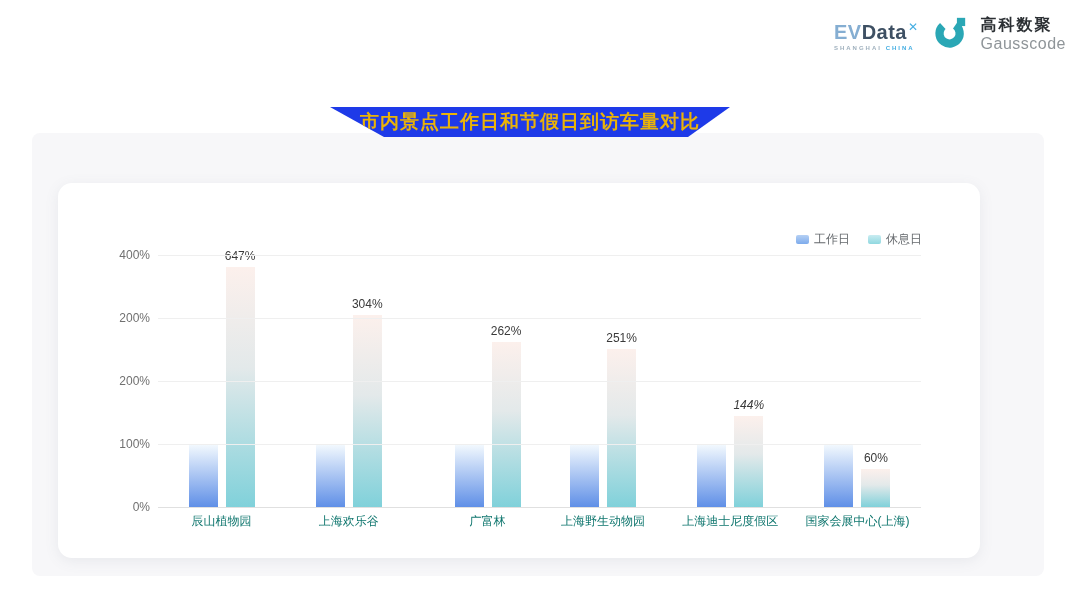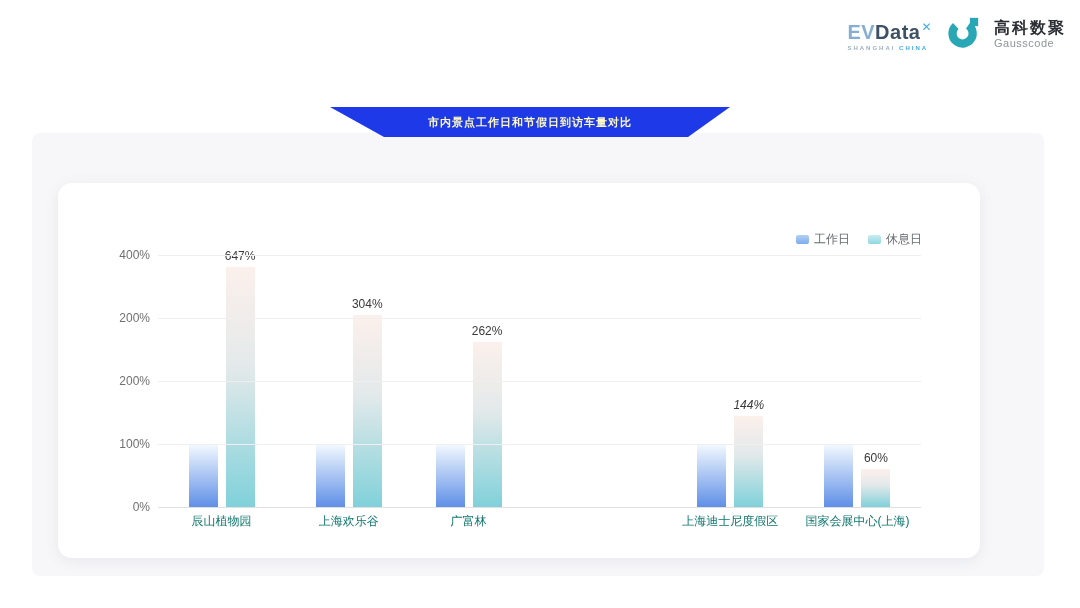--- a/index.html
+++ b/index.html
@@ -11,27 +11,27 @@
   .evdata { display: flex; flex-direction: column; align-items: flex-start; margin-top: 6px; }
   .evdata-word { font-size: 20px; font-weight: 700; letter-spacing: 0.5px; line-height: 1; }
   .evdata-ev { color: #85aed2; }
   .evdata-data { color: #3e5063; }
   .evdata-mark { color: #45aee2; font-size: 12px; position: relative; top: -8px; left: 1px; font-weight: 700; }
   .evdata-sub { font-size: 6px; letter-spacing: 2px; margin-top: 3px; color: #9fb0bd; font-weight: 700; }
   .evdata-sub .cn { color: #45aee2; }
   .gausscode { display: flex; align-items: center; gap: 14px; }
   .g-text { display: flex; flex-direction: column; line-height: 1.15; }
   .g-cn { font-size: 16px; font-weight: 700; color: #2b2f33; letter-spacing: 2px; }
-  .g-en { font-size: 11px; color: #8f9599; letter-spacing: 0.5px; }
+  .g-en { font-size: 16px; color: #8f9599; letter-spacing: 0.5px; }
 
   
   .banner { position: absolute; left: 330px; top: 107px; width: 400px; height: 30px;
     display: flex; align-items: center; justify-content: center; z-index: 5;
     clip-path: polygon(0 0, 100% 0, 89.5% 100%, 13.5% 100%); }
-  .banner-title { color: #fef9c3; font-size: 11px; font-weight: 700; letter-spacing: 1px; }
+  .banner-title { color: #eab308; font-size: 19px; font-weight: 700; letter-spacing: 1px; }
 
   
   .panel { position: absolute; left: 32px; top: 133px; width: 1012px; height: 443px;
     background: #f7f7f9; border-radius: 8px; }
   .card { position: absolute; left: 58px; top: 183px; width: 922px; height: 375px;
     background: #ffffff; border-radius: 14px; box-shadow: 0 3px 14px rgba(100,110,130,0.10); }
 
   
   .chart-layer { position: absolute; left: 0; top: 0; width: 1080px; height: 560px; }
   .legend { position: absolute; top: 231px; right: 158px; display: flex; gap: 18px; }
@@ -99,25 +99,31 @@
           <div class="bar" style="left: 67.5833px; height: 240px; background: linear-gradient(rgb(252, 240, 236) 0%, rgb(227, 233, 234) 42%, rgb(128, 209, 218) 100%);"></div>
           <div class="bar-value" style="left: 49.0833px; bottom: 244px;">647%</div>
           <div class="x-label">辰山植物园</div>
         </div>
         <div class="bar-group" style="left: 127.167px; width: 127.167px;">
           <div class="bar" style="left: 30.5833px; height: 63px; background: linear-gradient(rgb(244, 250, 254) 0%, rgb(95, 143, 231) 100%);"></div>
           <div class="bar" style="left: 67.5833px; height: 192px; background: linear-gradient(rgb(252, 240, 236) 0%, rgb(227, 233, 234) 42%, rgb(128, 209, 218) 100%);"></div>
           <div class="bar-value" style="left: 49.0833px; bottom: 196px;">304%</div>
           <div class="x-label">上海欢乐谷</div>
         </div>
-        <div class="bar-group" style="left: 247px; width: 127.167px;">
+        <div class="bar-group" style="left: 266px; width: 127.167px;">
           <div class="bar" style="left: 30.5833px; height: 63px; background: linear-gradient(rgb(244, 250, 254) 0%, rgb(95, 143, 231) 100%);"></div>
           <div class="bar" style="left: 67.5833px; height: 165px; background: linear-gradient(rgb(252, 240, 236) 0%, rgb(227, 233, 234) 42%, rgb(128, 209, 218) 100%);"></div>
           <div class="bar-value" style="left: 49.0833px; bottom: 169px;">262%</div>
           <div class="x-label">广富林</div>
+        </div>
+        <div class="bar-group" style="left: 381.5px; width: 127.167px;">
+          <div class="bar" style="left: 30.5833px; height: 63px; background: linear-gradient(rgb(244, 250, 254) 0%, rgb(95, 143, 231) 100%);"></div>
+          <div class="bar" style="left: 67.5833px; height: 158px; background: linear-gradient(rgb(252, 240, 236) 0%, rgb(227, 233, 234) 42%, rgb(128, 209, 218) 100%);"></div>
+          <div class="bar-value" style="left: 49.0833px; bottom: 162px;">251%</div>
+          <div class="x-label">上海野生动物园</div>
         </div>
         <div class="bar-group" style="left: 508.667px; width: 127.167px;">
           <div class="bar" style="left: 30.5833px; height: 63px; background: linear-gradient(rgb(244, 250, 254) 0%, rgb(95, 143, 231) 100%);"></div>
           <div class="bar" style="left: 67.5833px; height: 91px; background: linear-gradient(rgb(252, 240, 236) 0%, rgb(227, 233, 234) 42%, rgb(128, 209, 218) 100%);"></div>
           <div class="bar-value" style="left: 49.0833px; bottom: 95px; font-style: italic;">144%</div>
           <div class="x-label">上海迪士尼度假区</div>
         </div>
         <div class="bar-group" style="left: 635.833px; width: 127.167px;">
           <div class="bar" style="left: 30.5833px; height: 63px; background: linear-gradient(rgb(244, 250, 254) 0%, rgb(95, 143, 231) 100%);"></div>
           <div class="bar" style="left: 67.5833px; height: 38px; background: linear-gradient(rgb(252, 240, 236) 0%, rgb(227, 233, 234) 42%, rgb(128, 209, 218) 100%);"></div>

